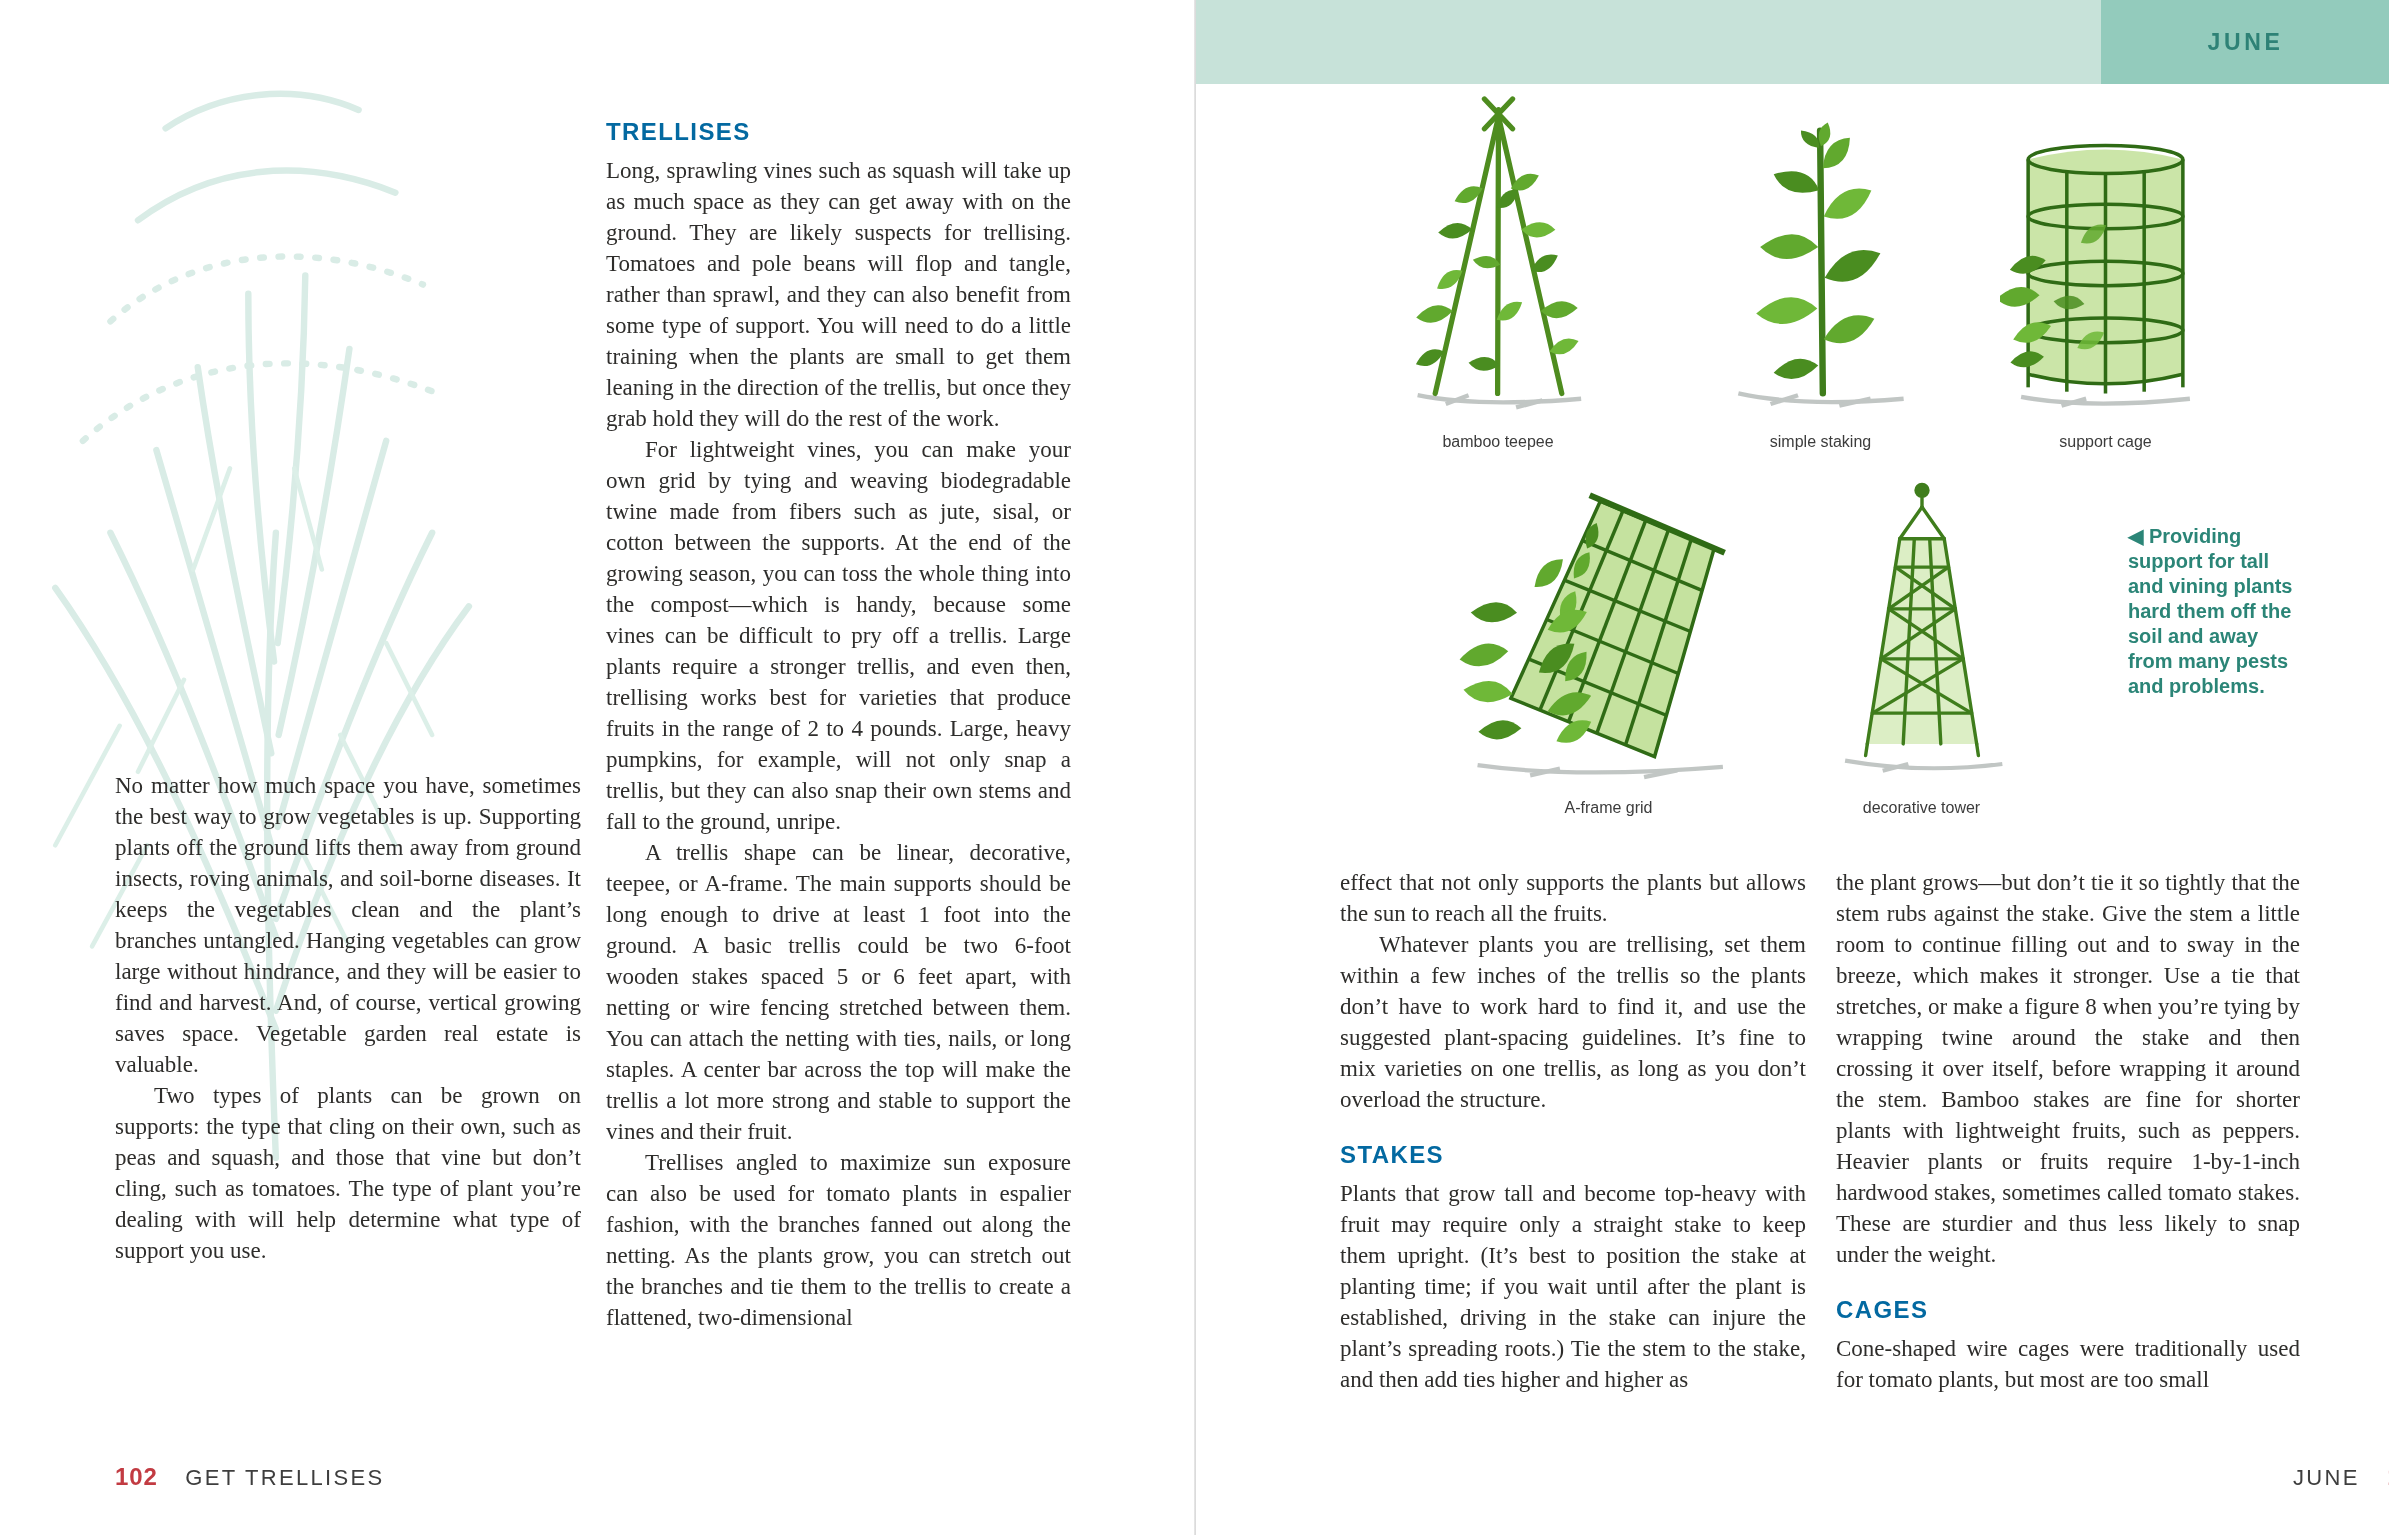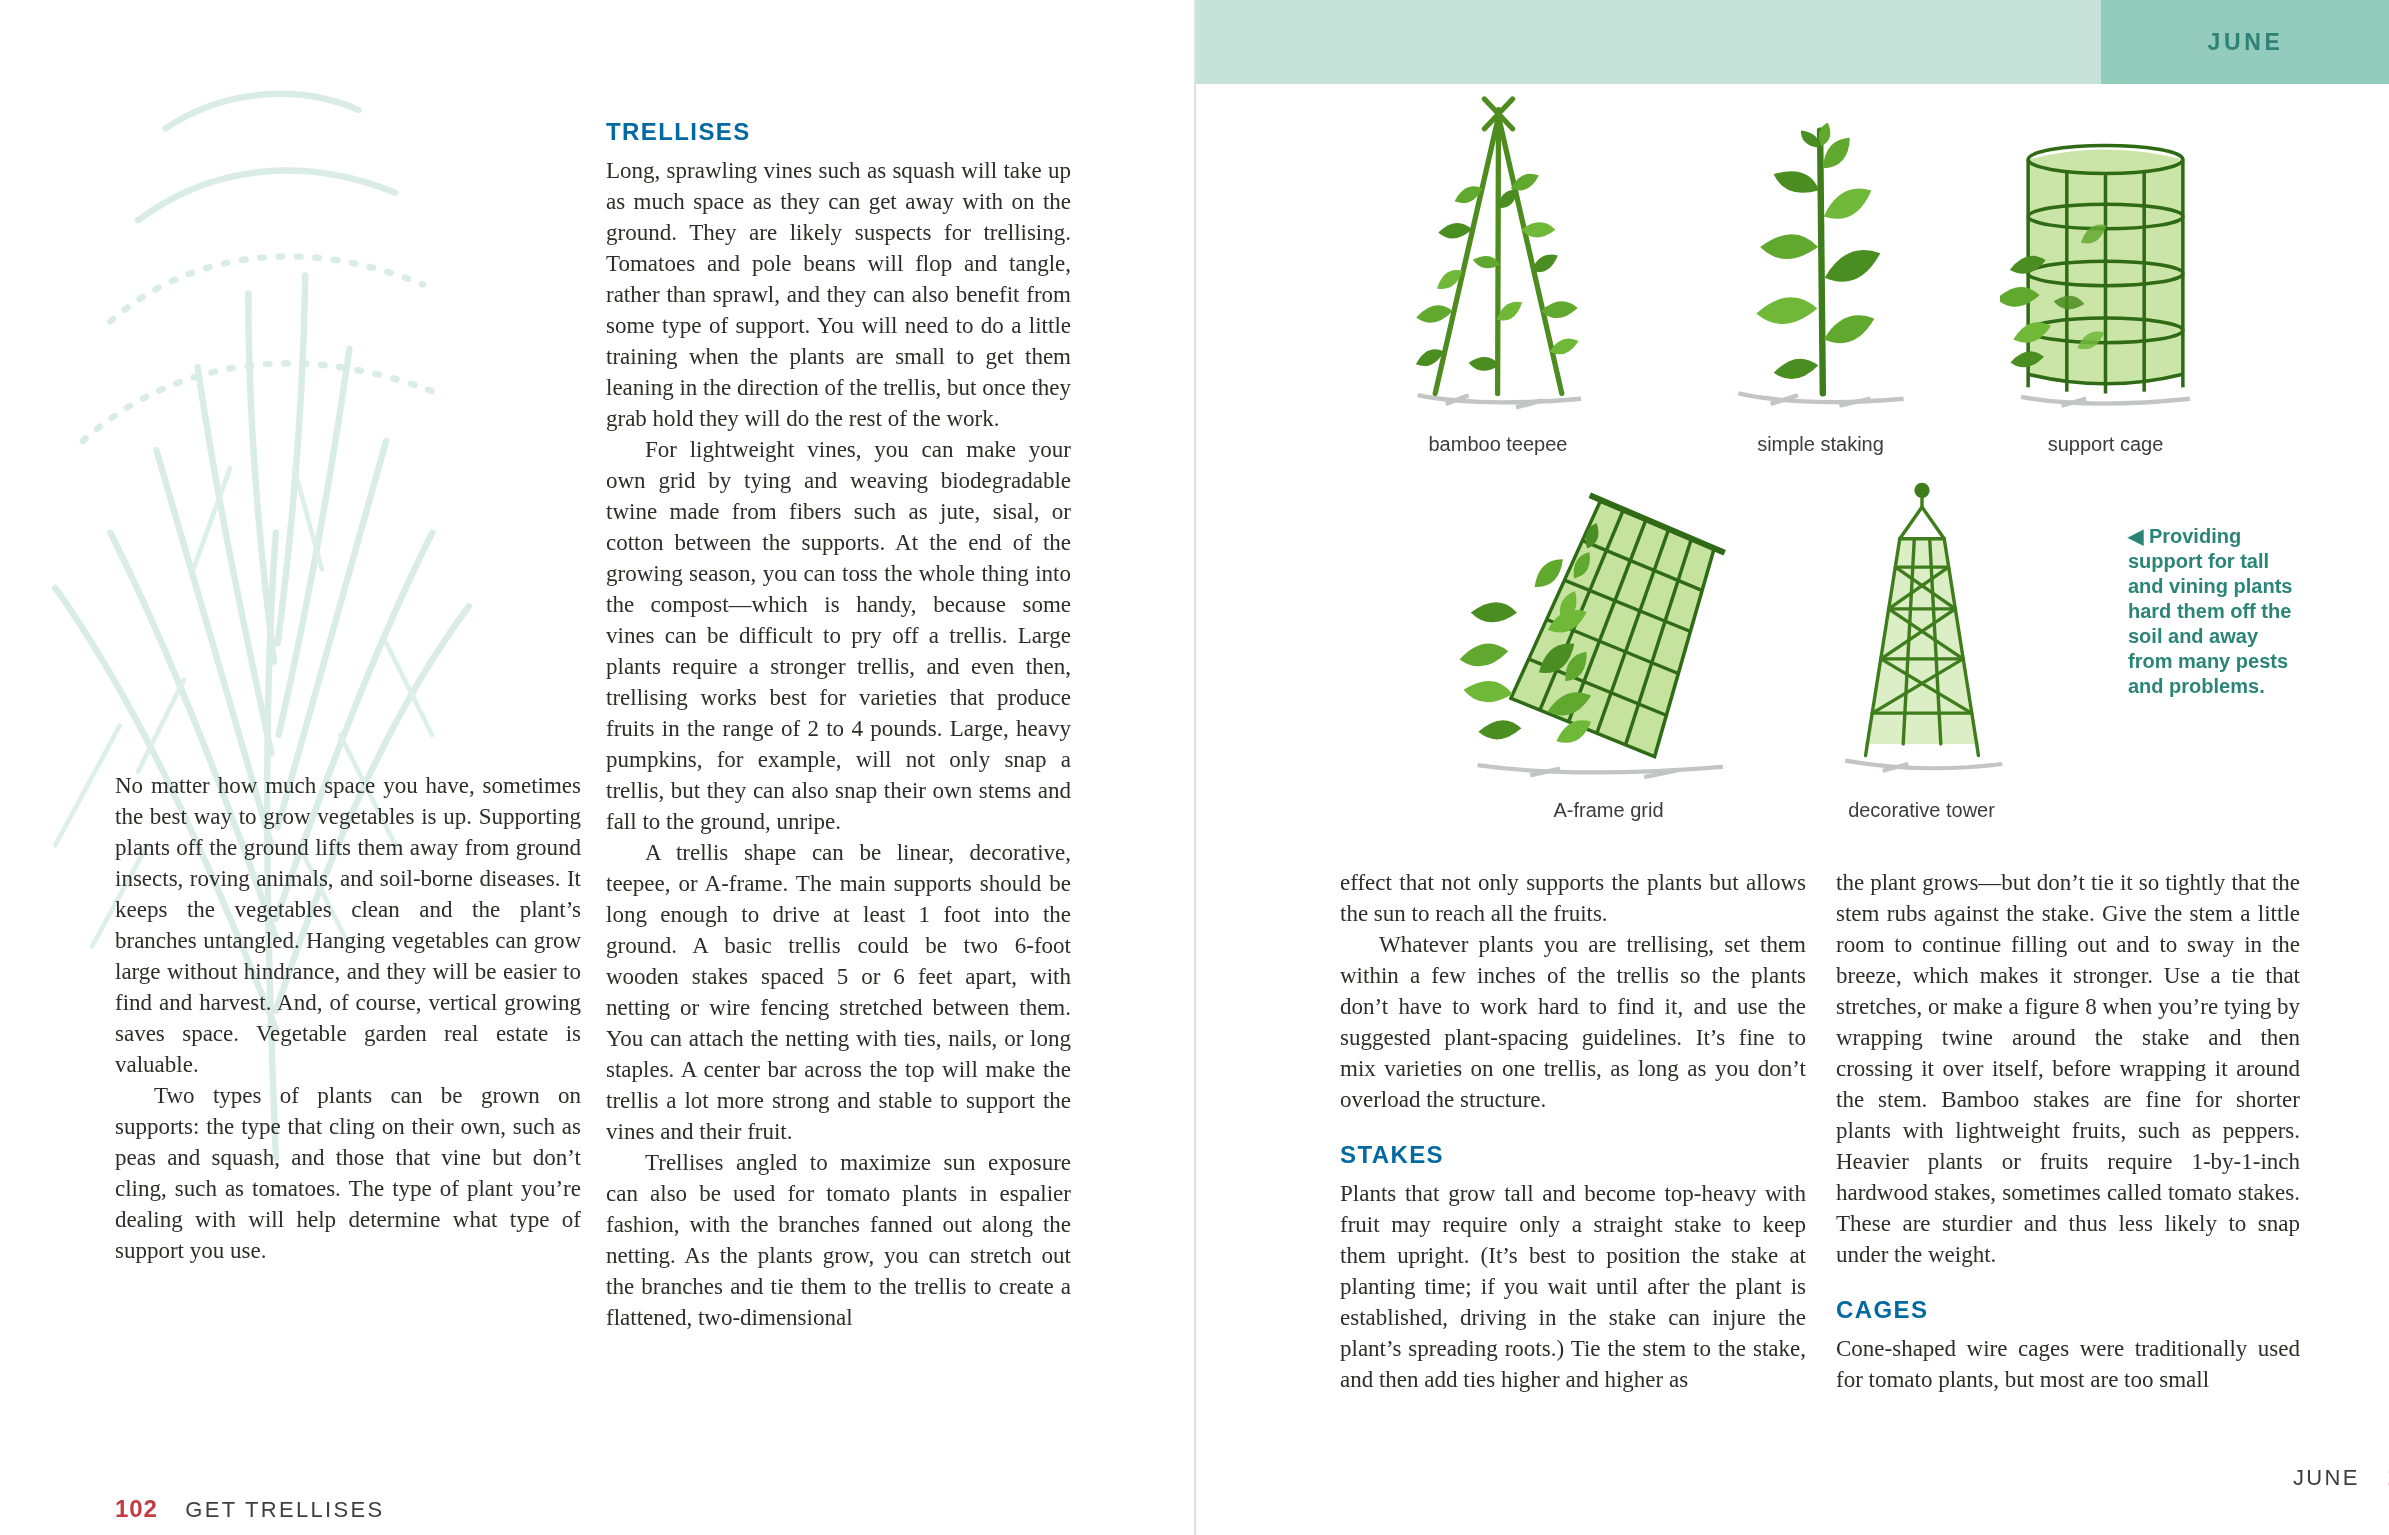--- a/index.html
+++ b/index.html
@@ -22,32 +22,32 @@
   
   .page-right{position:absolute;left:1195px;top:0;width:1327px;height:1536px;}
   .band{position:absolute;left:0;top:0;width:1195px;height:84px;background:#c7e2d9;}
   .tab{position:absolute;left:906px;top:0;width:289px;height:84px;background:#93cbbc;
        display:flex;align-items:center;justify-content:center;}
   .tab span{font-family:"Liberation Sans",sans-serif;font-weight:bold;font-size:23px;
             letter-spacing:3.7px;color:#2e8276;}
 
   .fig{position:absolute;text-align:center;}
   .fig figure{margin:0;}
-  .figcap{font-family:"Liberation Sans",sans-serif;font-size:20px;color:#3c3c3c;margin-top:11px;}
+  .figcap{font-family:"Liberation Sans",sans-serif;font-size:16px;color:#3c3c3c;margin-top:11px;}
 
   .photo-caption{position:absolute;left:933px;top:524px;width:180px;
                  font-family:"Liberation Sans",sans-serif;font-weight:bold;
                  font-size:20px;line-height:25px;color:#2b8577;}
   .photo-caption .marker{margin-right:5.5px;}
 
   
   .footer{position:absolute;display:flex;align-items:baseline;gap:27.6px;
           font-family:"Liberation Sans",sans-serif;font-size:22px;color:#3e3e3e;letter-spacing:2.3px;}
   .footer .pagenum{color:#c23b42;font-weight:bold;font-size:24px;letter-spacing:0.9px;}
-  .footer-left{left:115px;top:1495px;}
+  .footer-left{left:115px;top:1463px;}
   .footer-right{right:92px;top:1463px;}
 
   .fold{position:absolute;left:1194px;top:0;width:1.8px;height:1536px;
         background:linear-gradient(to right,#e9e9e9,#d7d7d7);}
 </style>
 </head>
 <body>
 
 <svg width="0" height="0" style="position:absolute">
   <defs>

